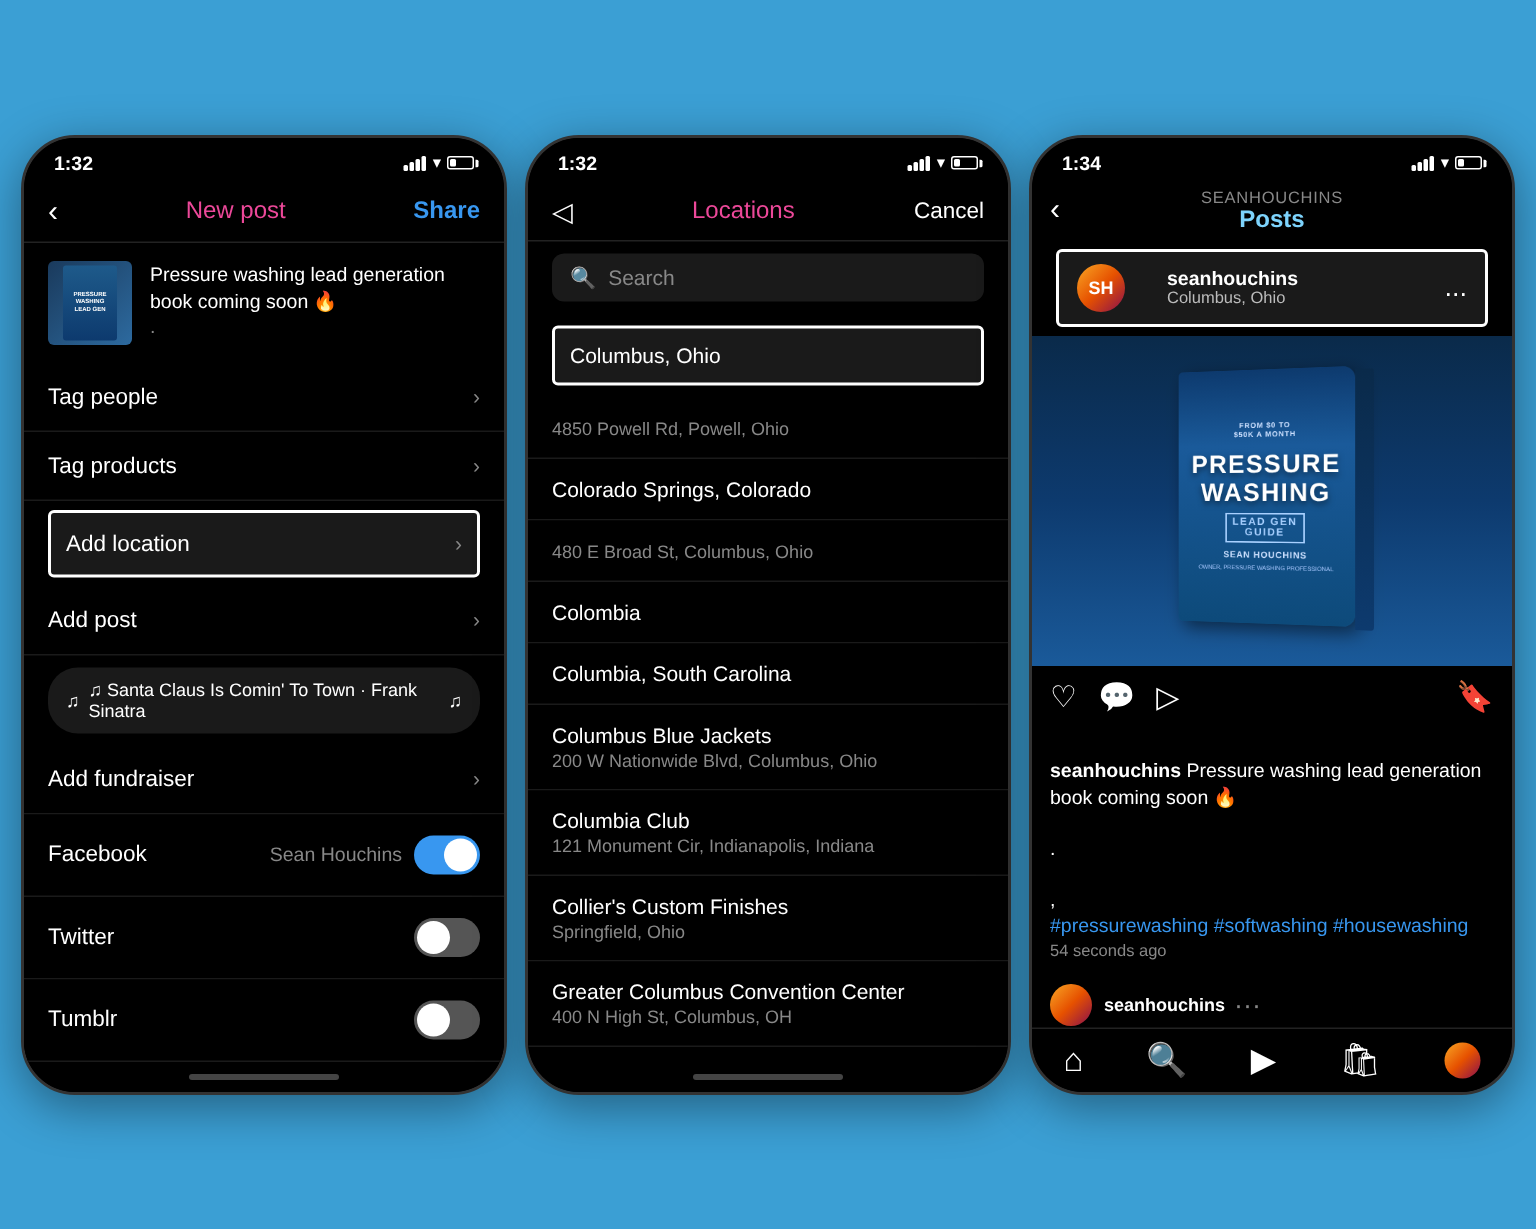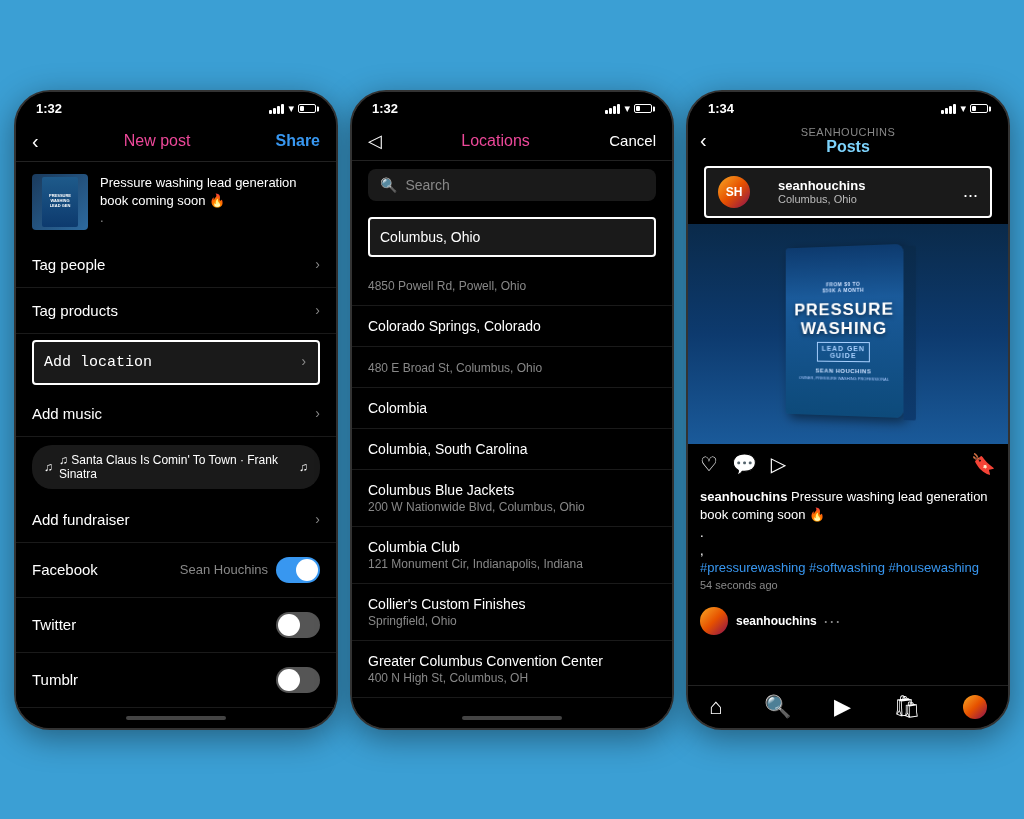--- a/index.html
+++ b/index.html
@@ -458,20 +458,21 @@
       font-size: 20px;
     }
     .post-text-area {
       padding: 4px 12px 8px;
       background: #000;
     }
     .post-text {
       color: #fff;
       font-size: 13px;
       line-height: 1.4;
+      margin-top: 16px;
     }
     .post-text strong {
       font-weight: 700;
     }
     .post-hashtags {
       color: #3897f0;
       font-size: 13px;
     }
     .post-time {
       color: #888;
@@ -573,27 +574,27 @@
 
       <div class="menu-item">
         <span class="menu-item-text">Tag people</span>
         <span class="menu-chevron">›</span>
       </div>
       <div class="menu-item">
         <span class="menu-item-text">Tag products</span>
         <span class="menu-chevron">›</span>
       </div>
       <div style="padding: 4px 8px; background:#000;">
-        <div class="menu-item menu-item-highlighted" style="display:flex;justify-content:space-between;align-items:center;font-family:Liberation Mono, monospace;">
+        <div class="menu-item menu-item-highlighted" style="display:flex;justify-content:space-between;align-items:center;">
           <span class="menu-item-text">Add location</span>
           <span class="menu-chevron">›</span>
         </div>
       </div>
       <div class="menu-item">
-        <span class="menu-item-text">Add music</span>
+        <span class="menu-item-text">Add post</span>
         <span class="menu-chevron">›</span>
       </div>
       <div class="music-badge">
         <span class="music-note">♫</span>
         <span class="music-text">♫ Santa Claus Is Comin' To Town · Frank Sinatra</span>
         <span class="music-note">♫</span>
       </div>
       <div class="menu-item">
         <span class="menu-item-text">Add fundraiser</span>
         <span class="menu-chevron">›</span>

